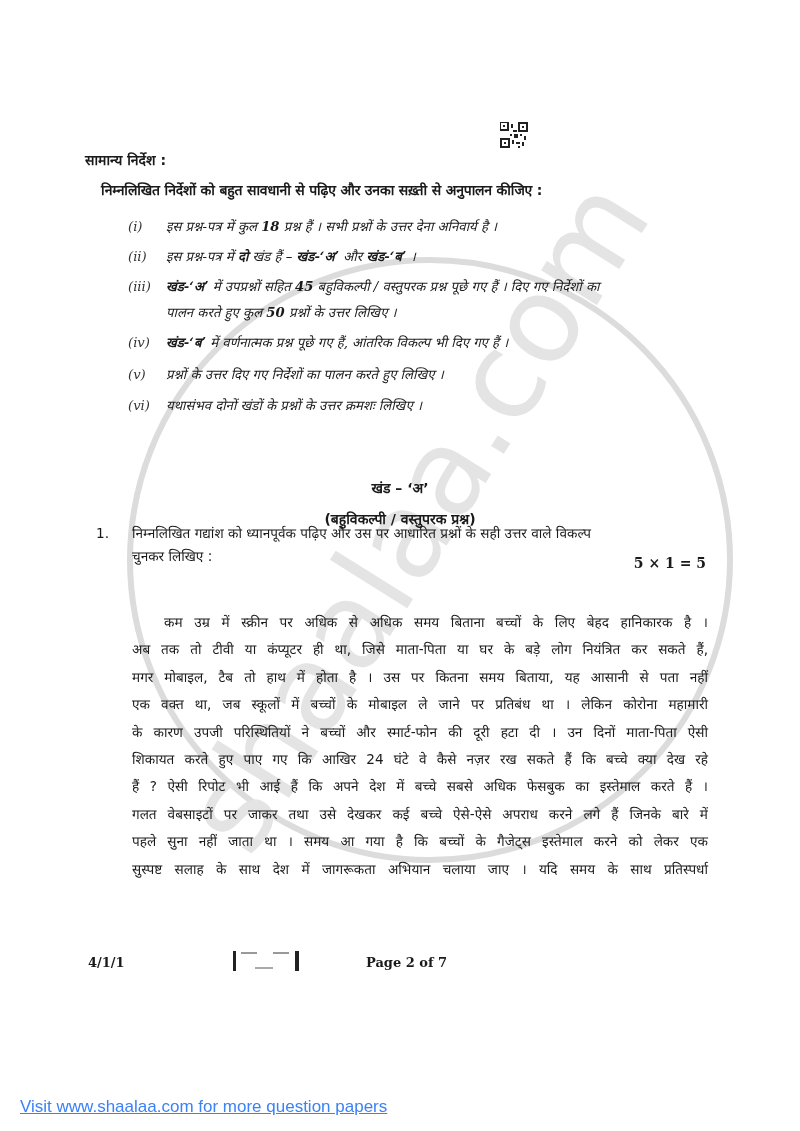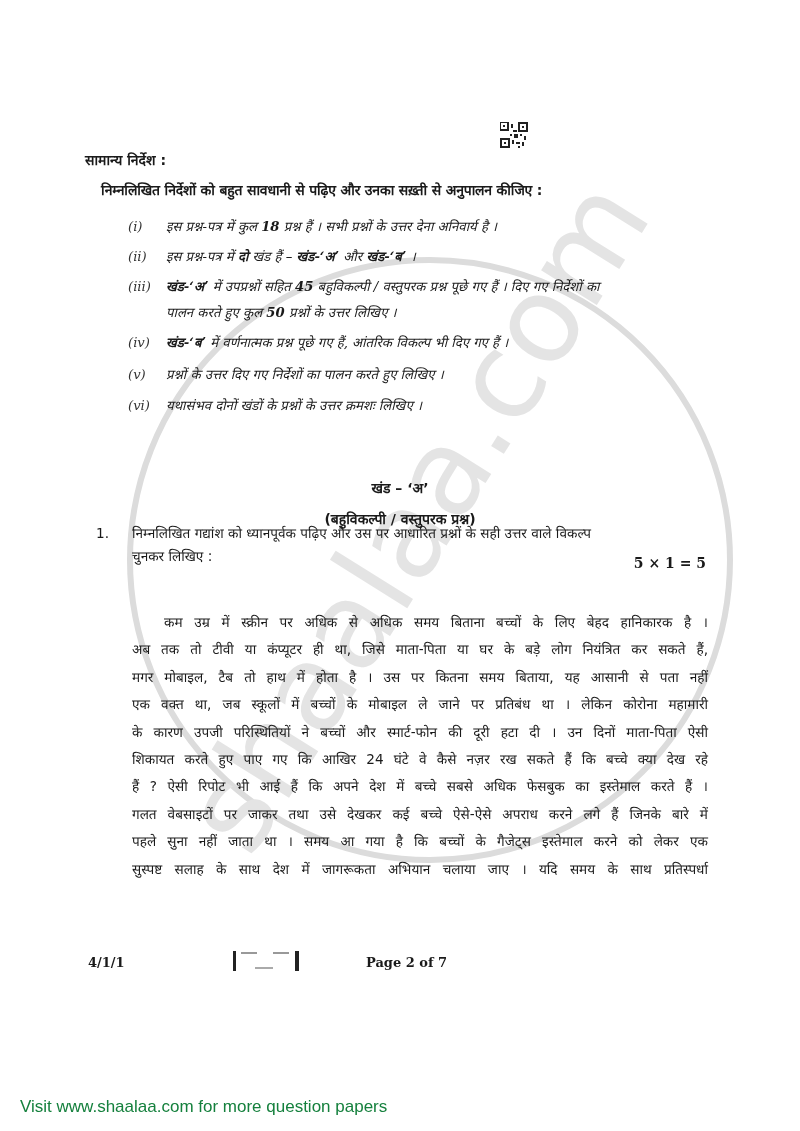--- a/index.html
+++ b/index.html
@@ -20,21 +20,21 @@
   .q1 .qn { position:absolute; left:0; top:0; }
   .q1 .qt { position:absolute; left:36px; top:0; width:574px; }
   .marks { right:94px; top:547px; font-weight:bold; font-size:14px; font-family:"DejaVu Serif", serif;margin-top:8px; }
   .passage { left:132px; top:572px; width:576px; font-size:13.6px; line-height:27.4px; font-family:"DejaVu Sans", sans-serif; text-align:justify;margin-top:37px; }
   .passage .line { display:block; white-space:nowrap; text-align:justify; text-align-last:justify; }
   .passage .line.first { padding-left:32px; }
   .passage .line.last { text-align-last:justify; }
   .footer-code { left:88px; top:955px; font-weight:bold; font-size:13px; font-family:"DejaVu Serif", serif; }
   .barcode { left:233px; top:949px; width:68px; height:24px; }
   .footer-page { left:366px; top:955px; font-weight:bold; font-size:13px; font-family:"DejaVu Serif", serif; }
-  .visit { left:20px; top:1097px; font-size:17px; font-family:"Liberation Sans", sans-serif; color:#15803d; }
+  .visit { left:20px; top:1097px; font-size:17px; font-family:"Liberation Sans", sans-serif; color:#3b82f6;text-decoration:underline; }
   .watermark { left:0; top:0; width:800px; height:1131px; pointer-events:none; }
 </style>
 </head>
 <body>
 
 <svg class="abs watermark" viewBox="0 0 800 1131">
   <circle cx="430" cy="560" r="300" fill="none" stroke="#dcdcdc" stroke-width="6"></circle>
   <text x="0" y="0" transform="translate(250,860) rotate(-58)" font-family="DejaVu Sans, sans-serif" font-size="120" fill="#e4e4e4">shaalaa.com</text>
 </svg>
 

